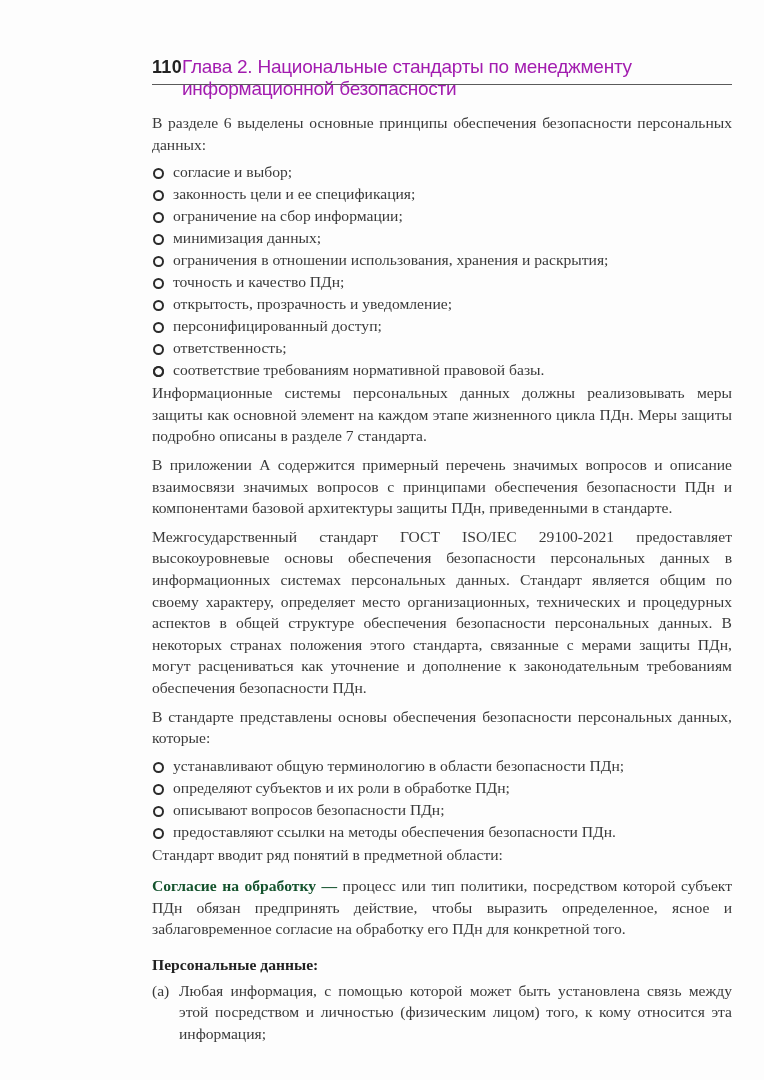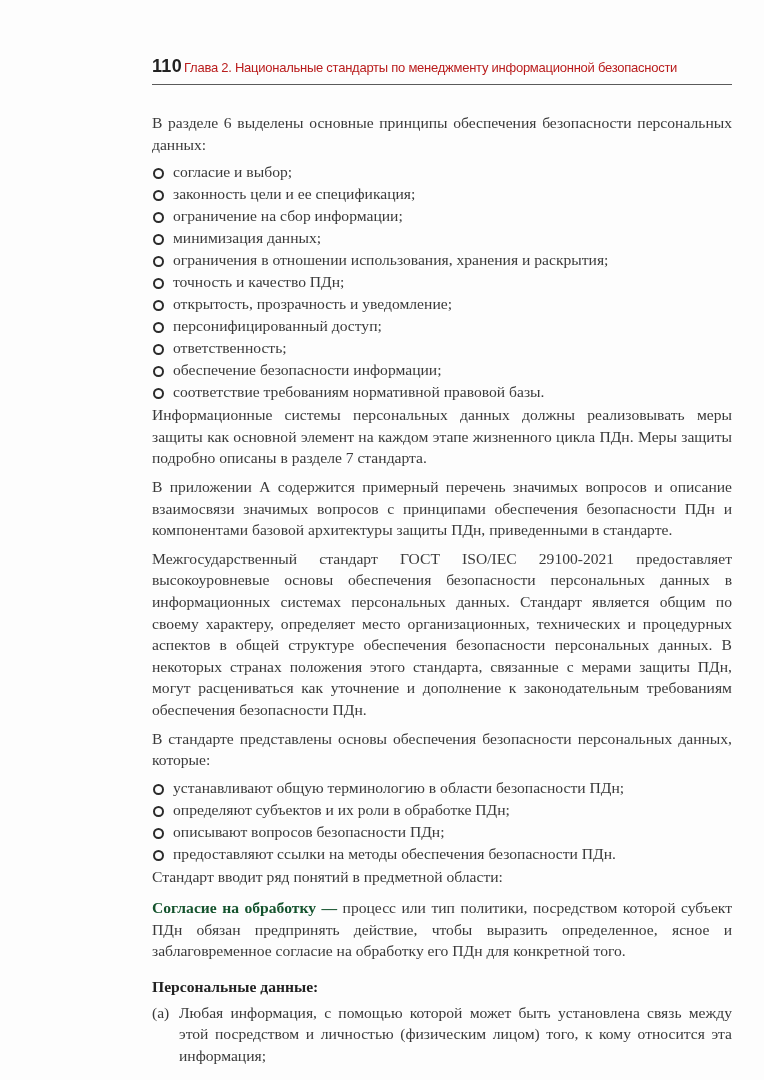--- a/index.html
+++ b/index.html
@@ -7,21 +7,21 @@
     width: 764px; height: 1080px; background: #fdfdfd; overflow: hidden;
     position: relative;
   }
   .page { position: absolute; left: 124px; top: 56px; width: 580px; color: #3a3a3a; margin-left: 28px; }
   .running-head {
     display: flex; align-items: baseline; height: 25px;
     border-bottom: 1.5px solid #5a5a5a; padding-bottom: 3px;
     font-family: "Liberation Sans", sans-serif;
   }
   .page-num { font-weight: bold; font-size: 18px; color: #222; width: 32px; letter-spacing: 0.3px; }
-  .chapter-title { font-size: 13px; color: #b91c1c; margin-left: 0px; letter-spacing: -0.25px; }
+  .chapter-title { font-size: 19px; color: #a21caf; margin-left: 0px; letter-spacing: -0.25px; }
   .body { font-family: "Liberation Serif", serif; font-size: 15.6px; line-height: 21.6px; margin-top: 27px; }
   p { margin: 0 0 7px 0; text-align: justify; }
   ul.bullets { list-style: none; margin: 0 0 1px 0; padding: 0; }
   ul.bullets li { position: relative; padding-left: 21px; margin-bottom: 1.6px; line-height: 20.4px; }
   .bullet-icon {
     position: absolute; left: 1px; top: 6px; width: 7px; height: 7px;
     border: 2px solid #2a2a2a; border-radius: 50%; box-sizing: content-box;
     border-right-color: #2a2a2a; border-bottom-width: 2.4px;
   }
   .lead-term { font-weight: bold; color: #14532d; }
@@ -45,21 +45,21 @@
     <ul class="bullets">
       <li><span class="bullet-icon"></span><span>согласие и выбор;</span></li>
       <li><span class="bullet-icon"></span><span>законность цели и ее спецификация;</span></li>
       <li><span class="bullet-icon"></span><span>ограничение на сбор информации;</span></li>
       <li><span class="bullet-icon"></span><span>минимизация данных;</span></li>
       <li><span class="bullet-icon"></span><span>ограничения в отношении использования, хранения и раскрытия;</span></li>
       <li><span class="bullet-icon"></span><span>точность и качество ПДн;</span></li>
       <li><span class="bullet-icon"></span><span>открытость, прозрачность и уведомление;</span></li>
       <li><span class="bullet-icon"></span><span>персонифицированный доступ;</span></li>
       <li><span class="bullet-icon"></span><span>ответственность;</span></li>
-      <li><span class="bullet-icon"></span><span>обеспечение безопасности информации;</span></li>
+      <li><span class="bullet-icon"></span></li>
       <li><span class="bullet-icon"></span><span>соответствие требованиям нормативной правовой базы.</span></li>
     </ul>
 
     <p>Информационные системы персональных данных должны реализовывать меры защиты как основной элемент на каждом этапе жизненного цикла ПДн. Меры защиты подробно описаны в разделе 7 стандарта.</p>
     <p>В приложении А содержится примерный перечень значимых вопросов и описание взаимосвязи значимых вопросов с принципами обеспечения безопасности ПДн и компонентами базовой архитектуры защиты ПДн, приведенными в стандарте.</p>
     <p>Межгосударственный стандарт ГОСТ ISO/IEC 29100-2021 предоставляет высокоуровневые основы обеспечения безопасности персональных данных в информационных системах персональных данных. Стандарт является общим по своему характеру, определяет место организационных, технических и процедурных аспектов в общей структуре обеспечения безопасности персональных данных. В некоторых странах положения этого стандарта, связанные с мерами защиты ПДн, могут расцениваться как уточнение и дополнение к законодательным требованиям обеспечения безопасности ПДн.</p>
     <p>В стандарте представлены основы обеспечения безопасности персональных данных, которые:</p>
 
     <ul class="bullets">
       <li><span class="bullet-icon"></span><span>устанавливают общую терминологию в области безопасности ПДн;</span></li>

